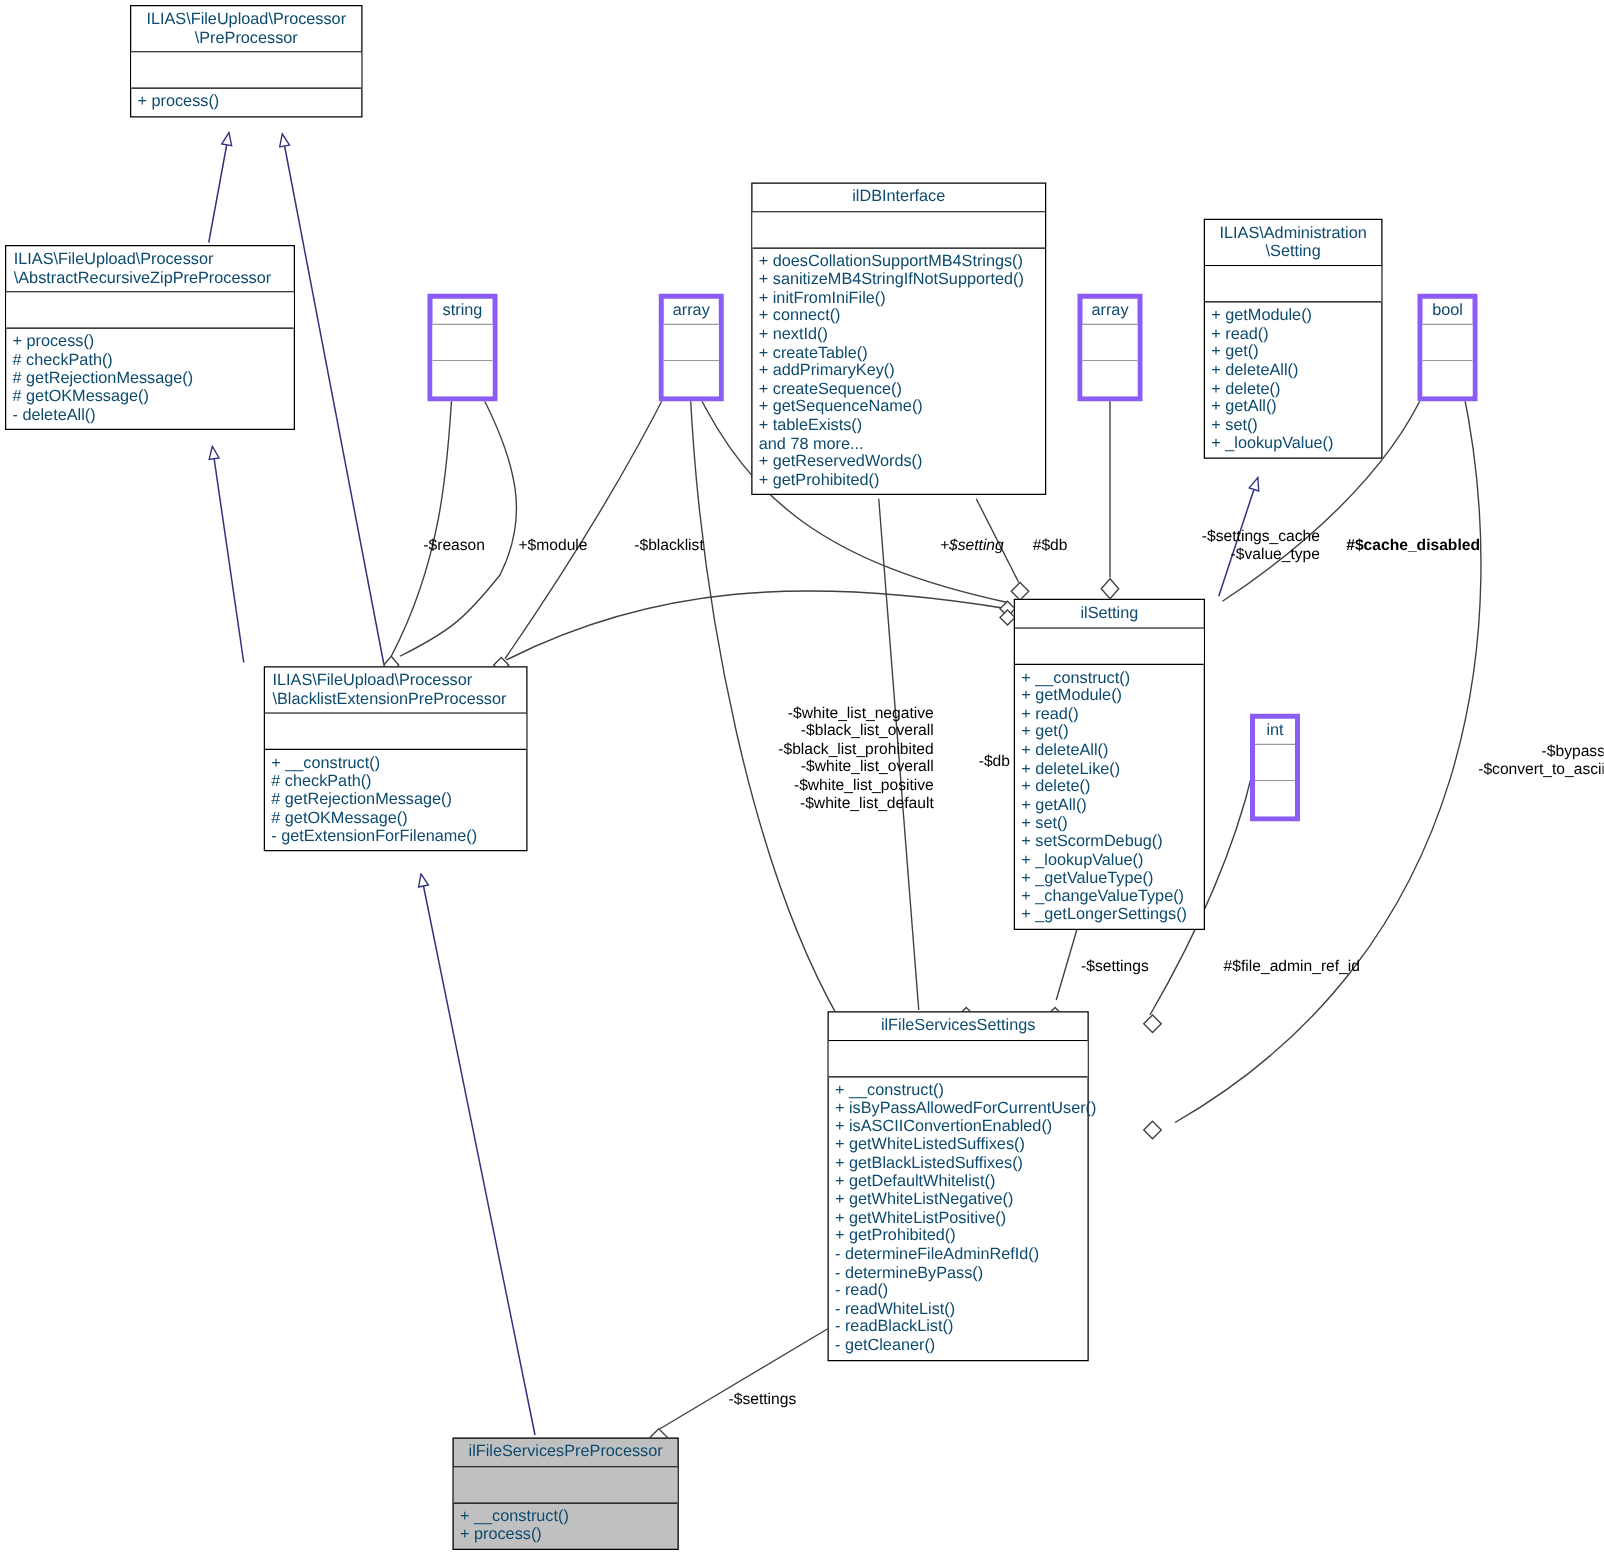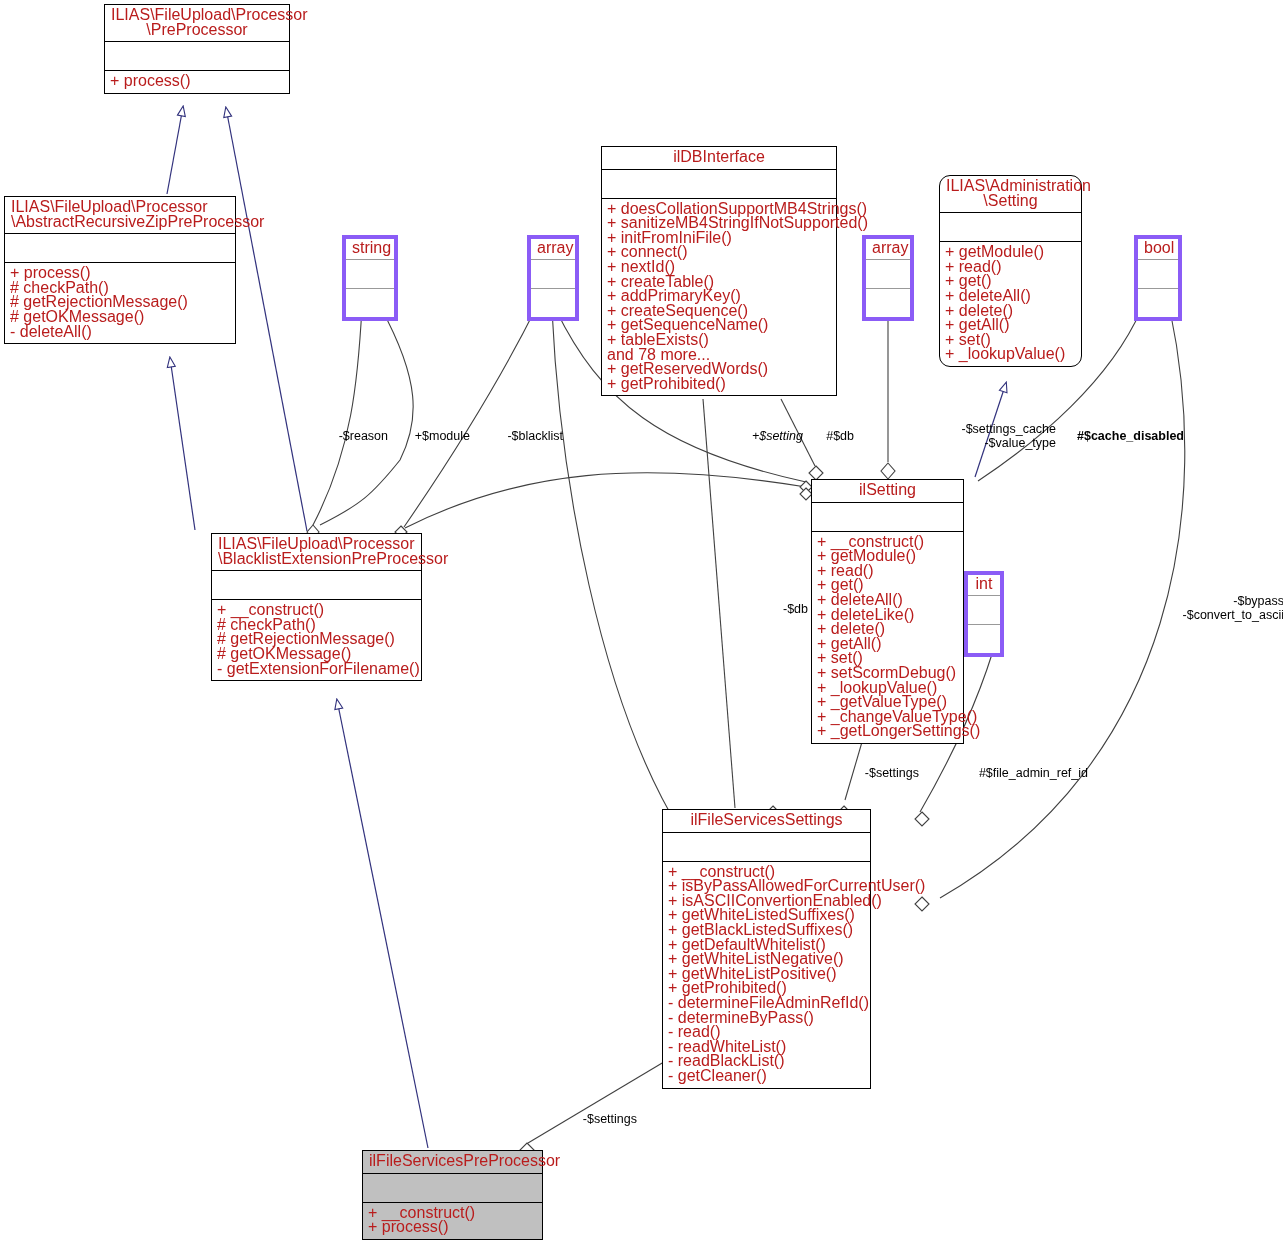--- a/index.html
+++ b/index.html
@@ -23,23 +23,23 @@
     top: 0;
     width: 1283px;
     height: 1251px;
     pointer-events: none;
   }
   .uml-node {
     position: absolute;
     box-sizing: border-box;
     background: #ffffff;
     border: 1px solid #000000;
-    font-size: 16px;
+    font-size: 13px;
     line-height: 14.6px;
-    color: #b91c1c;
+    color: #0c4a6e;
     z-index: 5;
   }
   .uml-node.typebox {
     border: 4px solid #8b5cf6;
   }
   .uml-node.highlight {
     background: #c0c0c0;
   }
   .uml-node.highlight .uml-compartment {
     background: #c0c0c0;
@@ -209,21 +209,21 @@
       <div>+ addPrimaryKey()</div>
       <div>+ createSequence()</div>
       <div>+ getSequenceName()</div>
       <div>+ tableExists()</div>
       <div>and 78 more...</div>
       <div>+ getReservedWords()</div>
       <div>+ getProhibited()</div>
     </div>
   </div>
 
-  <div class="uml-node" style="left:939px; top:175px; width:143px;border-radius:11px;">
+  <div class="uml-node" style="left:963px; top:175px; width:143px;">
     <div class="uml-title">ILIAS\Administration
 \Setting</div>
     <div class="uml-compartment" style="height:22px;"></div>
     <div class="uml-members">
       <div>+ getModule()</div>
       <div>+ read()</div>
       <div>+ get()</div>
       <div>+ deleteAll()</div>
       <div>+ delete()</div>
       <div>+ getAll()</div>
@@ -301,41 +301,47 @@
     <div class="uml-compartment" style="height:22px;"></div>
     <div class="uml-compartment" style="height:22px;"></div>
   </div>
 
   <div class="uml-node typebox" style="left:1134px; top:235px; width:48px;">
     <div class="uml-title">bool</div>
     <div class="uml-compartment" style="height:22px;"></div>
     <div class="uml-compartment" style="height:22px;"></div>
   </div>
 
-  <div class="uml-node typebox" style="left:964px; top:571px; width:40px;">
+  <div class="uml-node typebox" style="left:1000px; top:571px; width:40px;">
     <div class="uml-title">int</div>
     <div class="uml-compartment" style="height:22px;"></div>
     <div class="uml-compartment" style="height:22px;"></div>
   </div>
 
   <div class="edge-label" style="left:318px; top:429px; width:70px;">-$reason</div>
 
   <div class="edge-label" style="left:398px; top:429px; width:72px;">+$module</div>
 
   <div class="edge-label" style="left:485px; top:429px; width:78px;">-$blacklist</div>
 
   <div class="edge-label" style="left:733px; top:429px; width:70px;font-style:italic;">+$setting</div>
 
   <div class="edge-label" style="left:808px; top:429px; width:46px;">#$db</div>
 
   <div class="edge-label" style="left:890px; top:422px; width:166px;">-$settings_cache
 -$value_type</div>
 
   <div class="edge-label" style="left:1060px; top:429px; width:124px;font-weight:bold;">#$cache_disabled</div>
 
+  <div class="edge-label" style="left:595px; top:563px; width:152px;">-$white_list_negative
+-$black_list_overall
+-$black_list_prohibited
+-$white_list_overall
+-$white_list_positive
+-$white_list_default</div>
 
   <div class="edge-label" style="left:760px; top:602px; width:48px;">-$db</div>
 
   <div class="edge-label" style="left:845px; top:766px; width:74px;">-$settings</div>
 
   <div class="edge-label" style="left:962px; top:766px; width:126px;">#$file_admin_ref_id</div>
 
   <div class="edge-label" style="left:1168px; top:594px; width:116px;">-$bypass
 -$convert_to_ascii</div>
 

